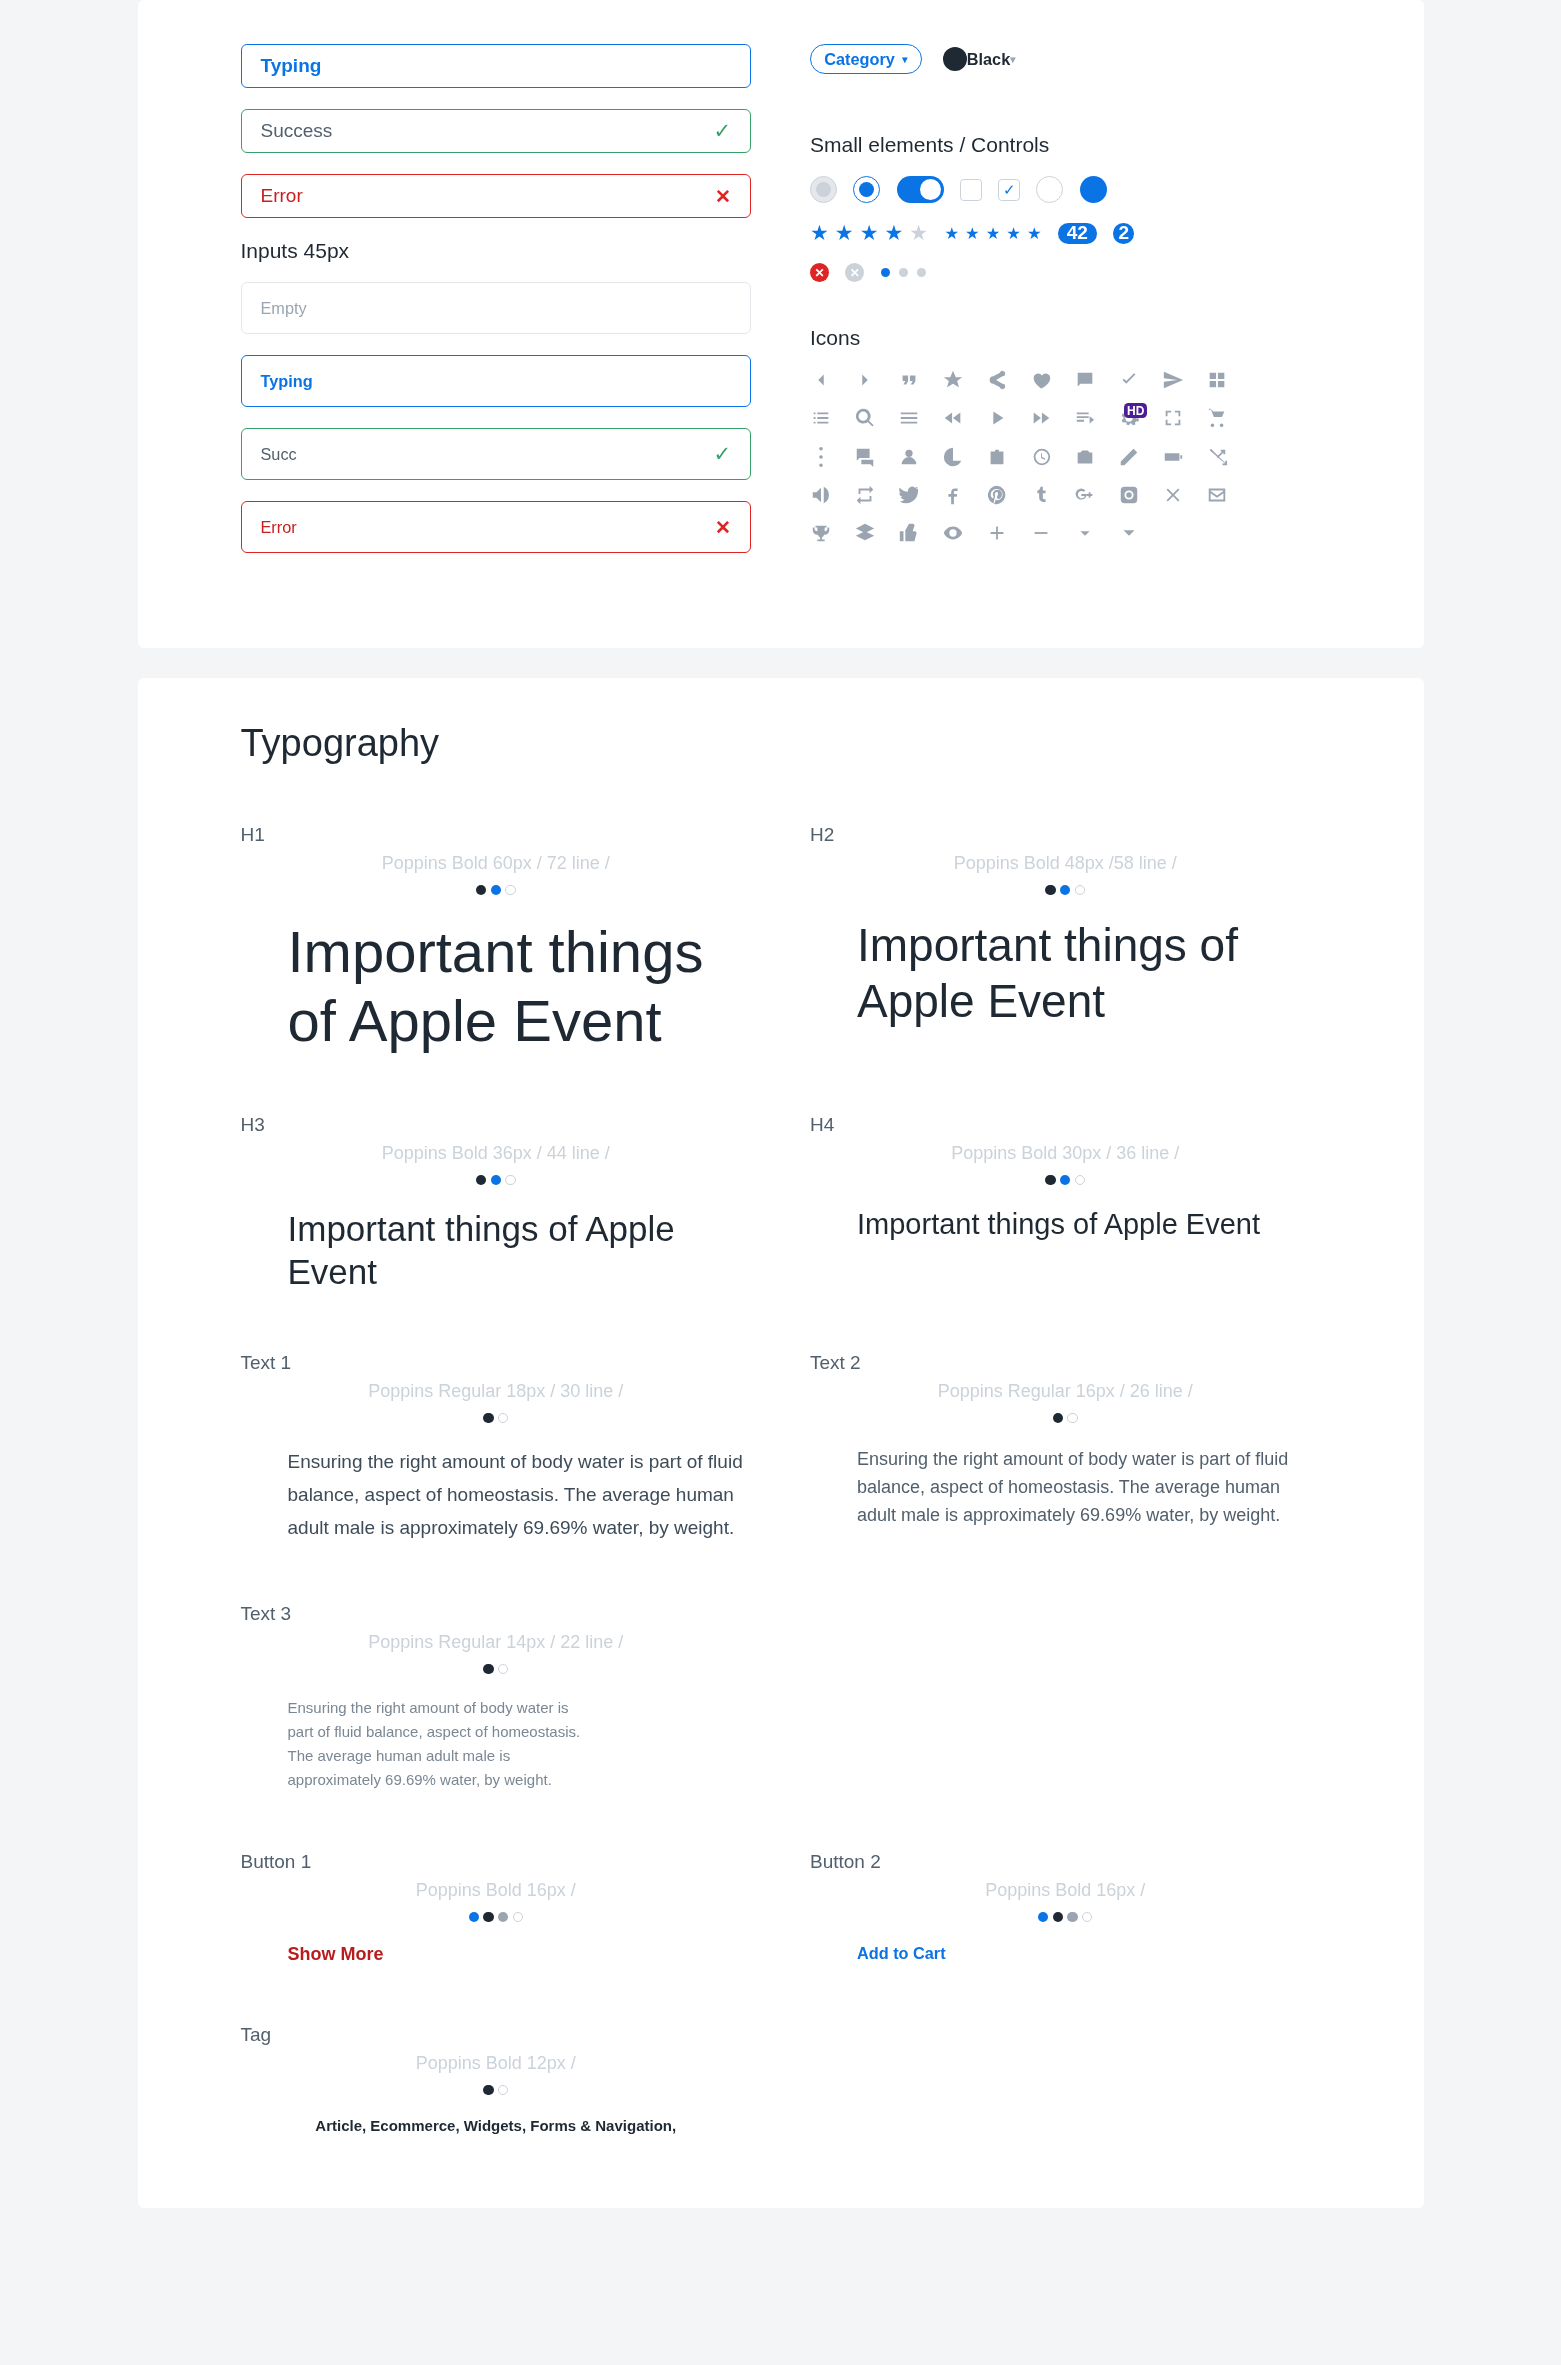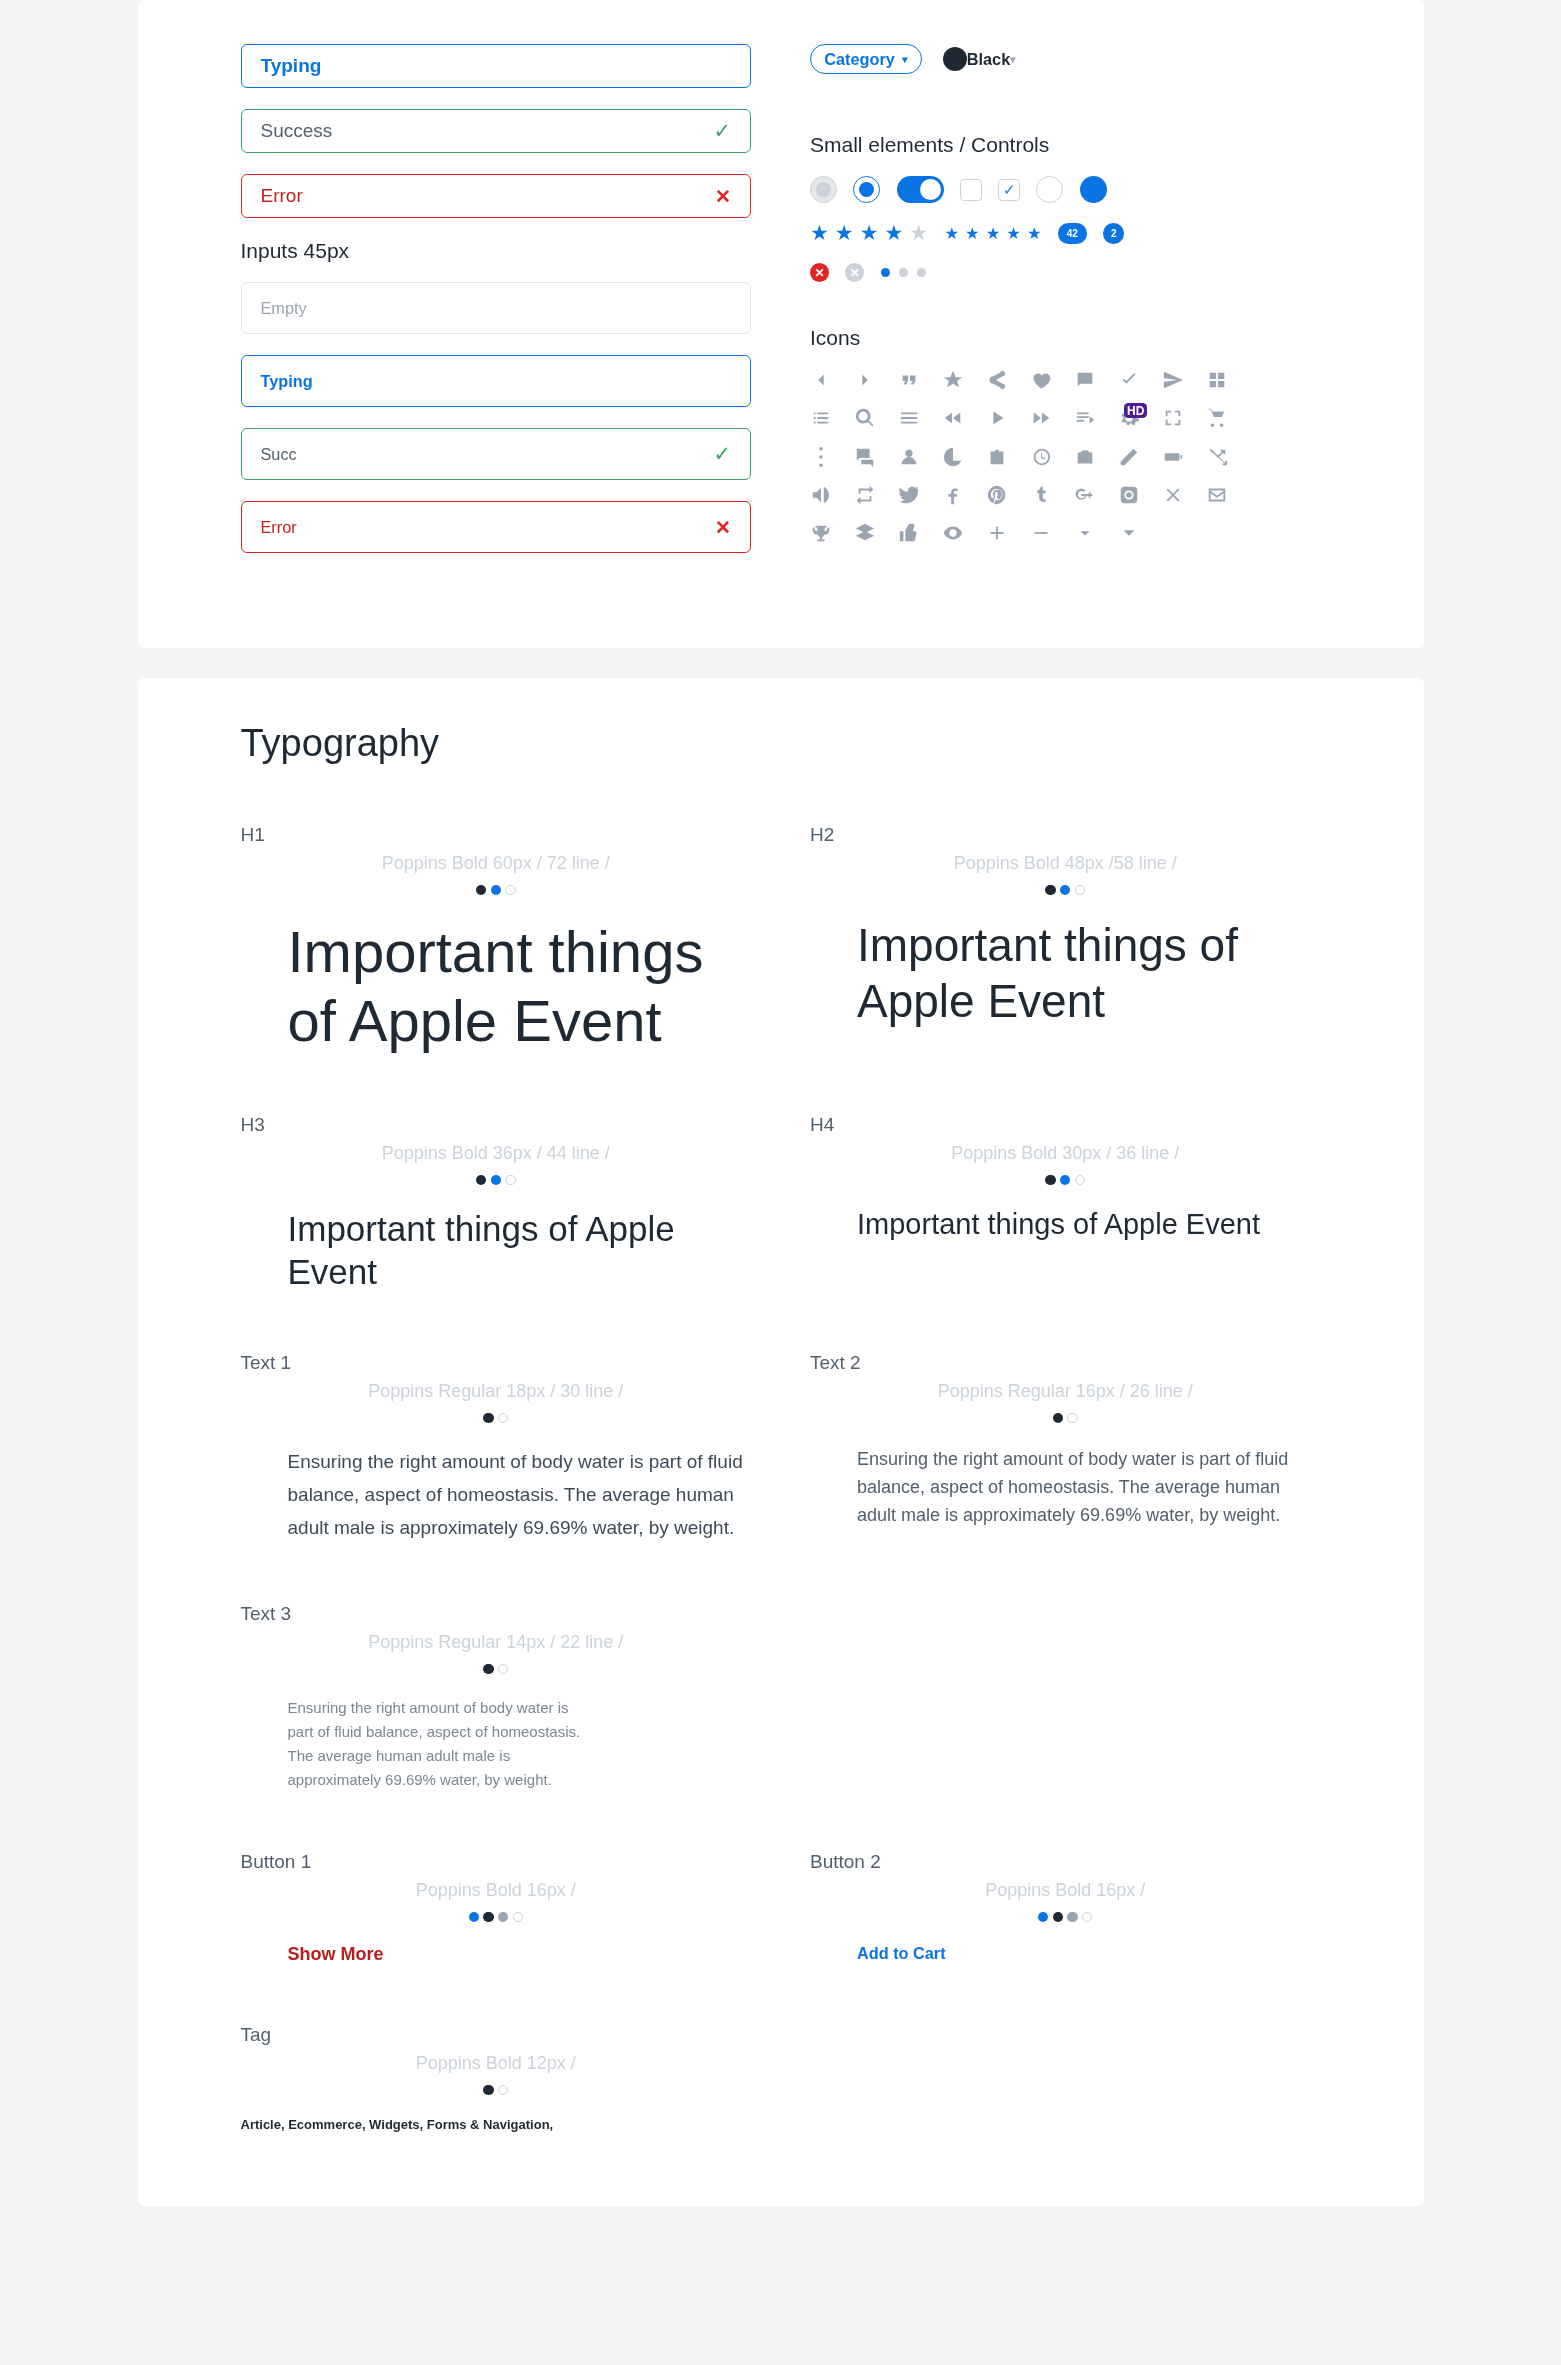--- a/index.html
+++ b/index.html
@@ -26,21 +26,21 @@
 .radio.disabled::after{content:"";width:15px;height:15px;border-radius:50%;background:#cbd2d9;}
 .radio.active{border-color:#0b74e5;}
 .radio.active::after{content:"";width:15px;height:15px;border-radius:50%;background:#0b74e5;}
 .toggle{width:47px;height:27px;border-radius:15px;background:#0b74e5;position:relative;}
 .toggle::after{content:"";position:absolute;right:3px;top:3px;width:21px;height:21px;border-radius:50%;background:#fff;}
 .checkbox{width:22px;height:22px;border:1.5px solid #cbd2d9;border-radius:3.7px;display:inline-flex;align-items:center;justify-content:center;color:#0b74e5;font-size:15px;}
 .stars{display:inline-flex;gap:6px;font-size:21px;}
 .star-fill{color:#0b74e5;}
 .star-empty{color:#cbd2d9;}
 .star-sm{font-size:16.3px;}
-.badge{background:#0b74e5;color:#fff;border-radius:10.3px;height:21px;padding:0 9px;display:inline-flex;align-items:center;font-size:10px;font-weight:600;}
+.badge{background:#0b74e5;color:#fff;border-radius:10.3px;height:21px;padding:0 9px;display:inline-flex;align-items:center;font-size:19px;font-weight:600;}
 .badge.round{width:21px;padding:0;justify-content:center;}
 .close-btn{width:19px;height:19px;border-radius:50%;display:inline-flex;align-items:center;justify-content:center;color:#fff;font-size:12px;font-weight:700;}
 .close-red{background:#e02424;}
 .close-gray{background:#cbd2d9;}
 .dots{display:inline-flex;gap:9px;align-items:center;}
 .dot{width:9px;height:9px;border-radius:50%;background:#cbd2d9;}
 .dot.active{background:#0b74e5;}
 .icon-grid{display:flex;flex-wrap:wrap;gap:16.3px 22px;max-width:458px;}
 .ic{width:22px;height:22px;display:inline-flex;align-items:center;justify-content:center;color:#9aa5b1;}
 .ic svg{width:100%;height:100%;fill:currentColor;}
@@ -57,21 +57,21 @@
 .sample{color:#1f2933;margin-bottom:59px;margin-left:47px;}
 .h1s{font-size:58px;line-height:69px;font-weight:300;}
 .h2s{font-size:46px;line-height:56px;font-weight:400;}
 .h3s{font-size:35px;line-height:43px;font-weight:400;}
 .h4s{font-size:29px;line-height:35px;font-weight:400;}
 .text1{font-size:19px;line-height:33px;color:#3e4c59;}
 .text2{font-size:18px;line-height:28px;color:#52606d;}
 .text3{font-size:15px;line-height:24px;color:#7b8794;}
 .btn-link{font-size:18px;font-weight:700;color:#b91c1c;}
 .btn-link2{font-size:16.3px;font-weight:700;color:#0b74e5;}
-.tag-text{font-size:13px;font-weight:700;color:#1f2933;}
+.tag-text{font-size:15px;font-weight:700;color:#1f2933;text-align:center;}
 </style>
 </head>
 <body>
 
 <div class="card">
 <div class="row">
 
   <div class="col">
     <div class="input typing">
       <span>Typing</span>

